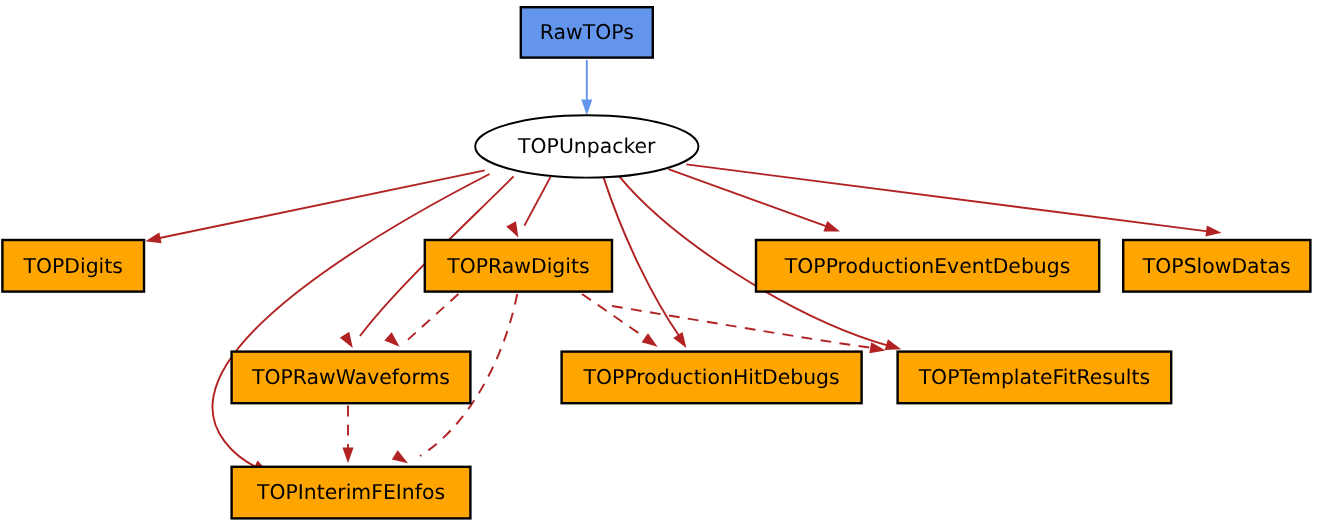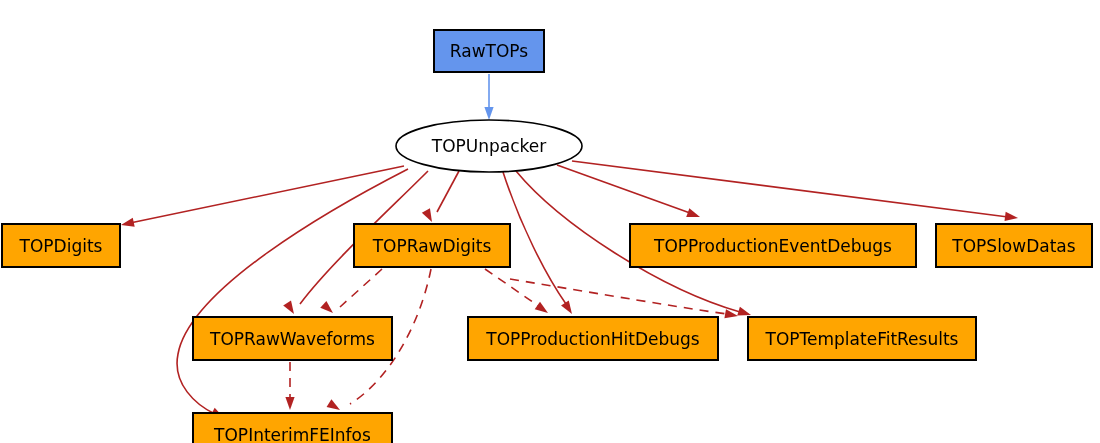--- a/index.html
+++ b/index.html
@@ -10,21 +10,20 @@
   body {
     width: 1100px;
     height: 443px;
     font-family: "DejaVu Sans", sans-serif;
     overflow: hidden;
   }
   #graph-root {
     position: relative;
     width: 1100px;
     height: 408px;
-    margin-top: 24px;
   }
   svg#graph-canvas {
     display: block;
     width: 1100px;
     height: 443px;
   }
   .node-box {
     stroke: #000000;
     stroke-width: 2px;
   }

